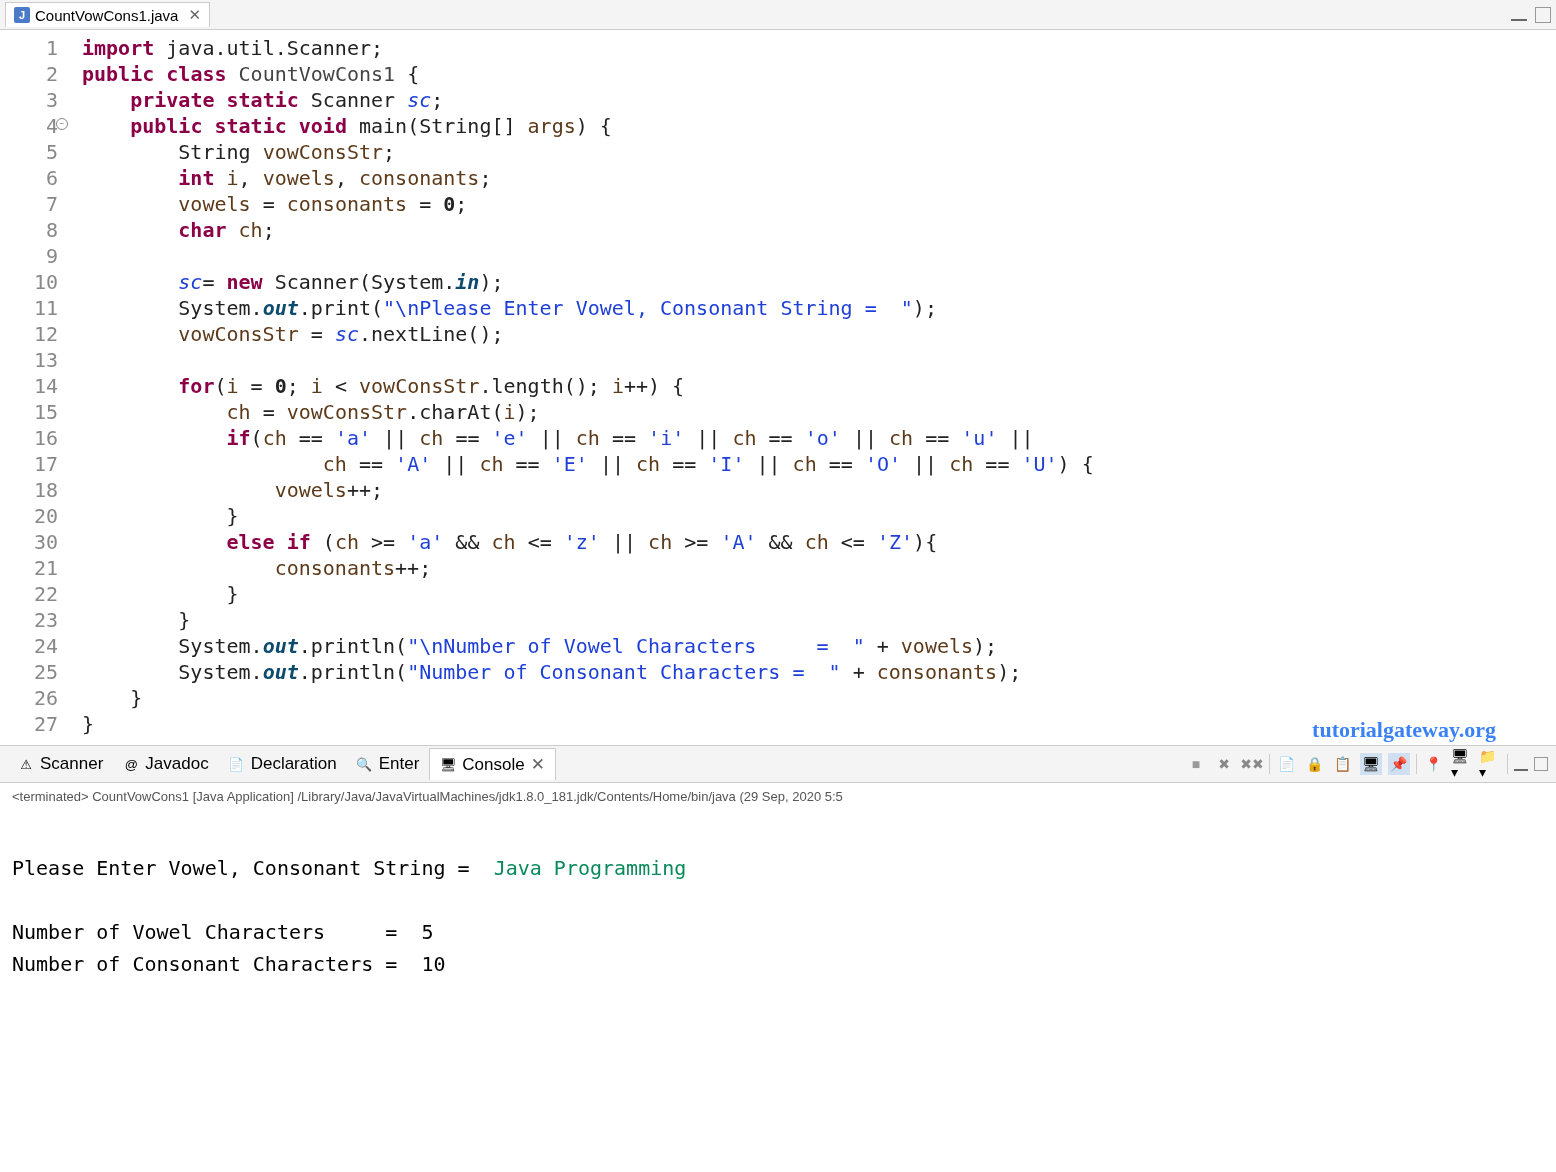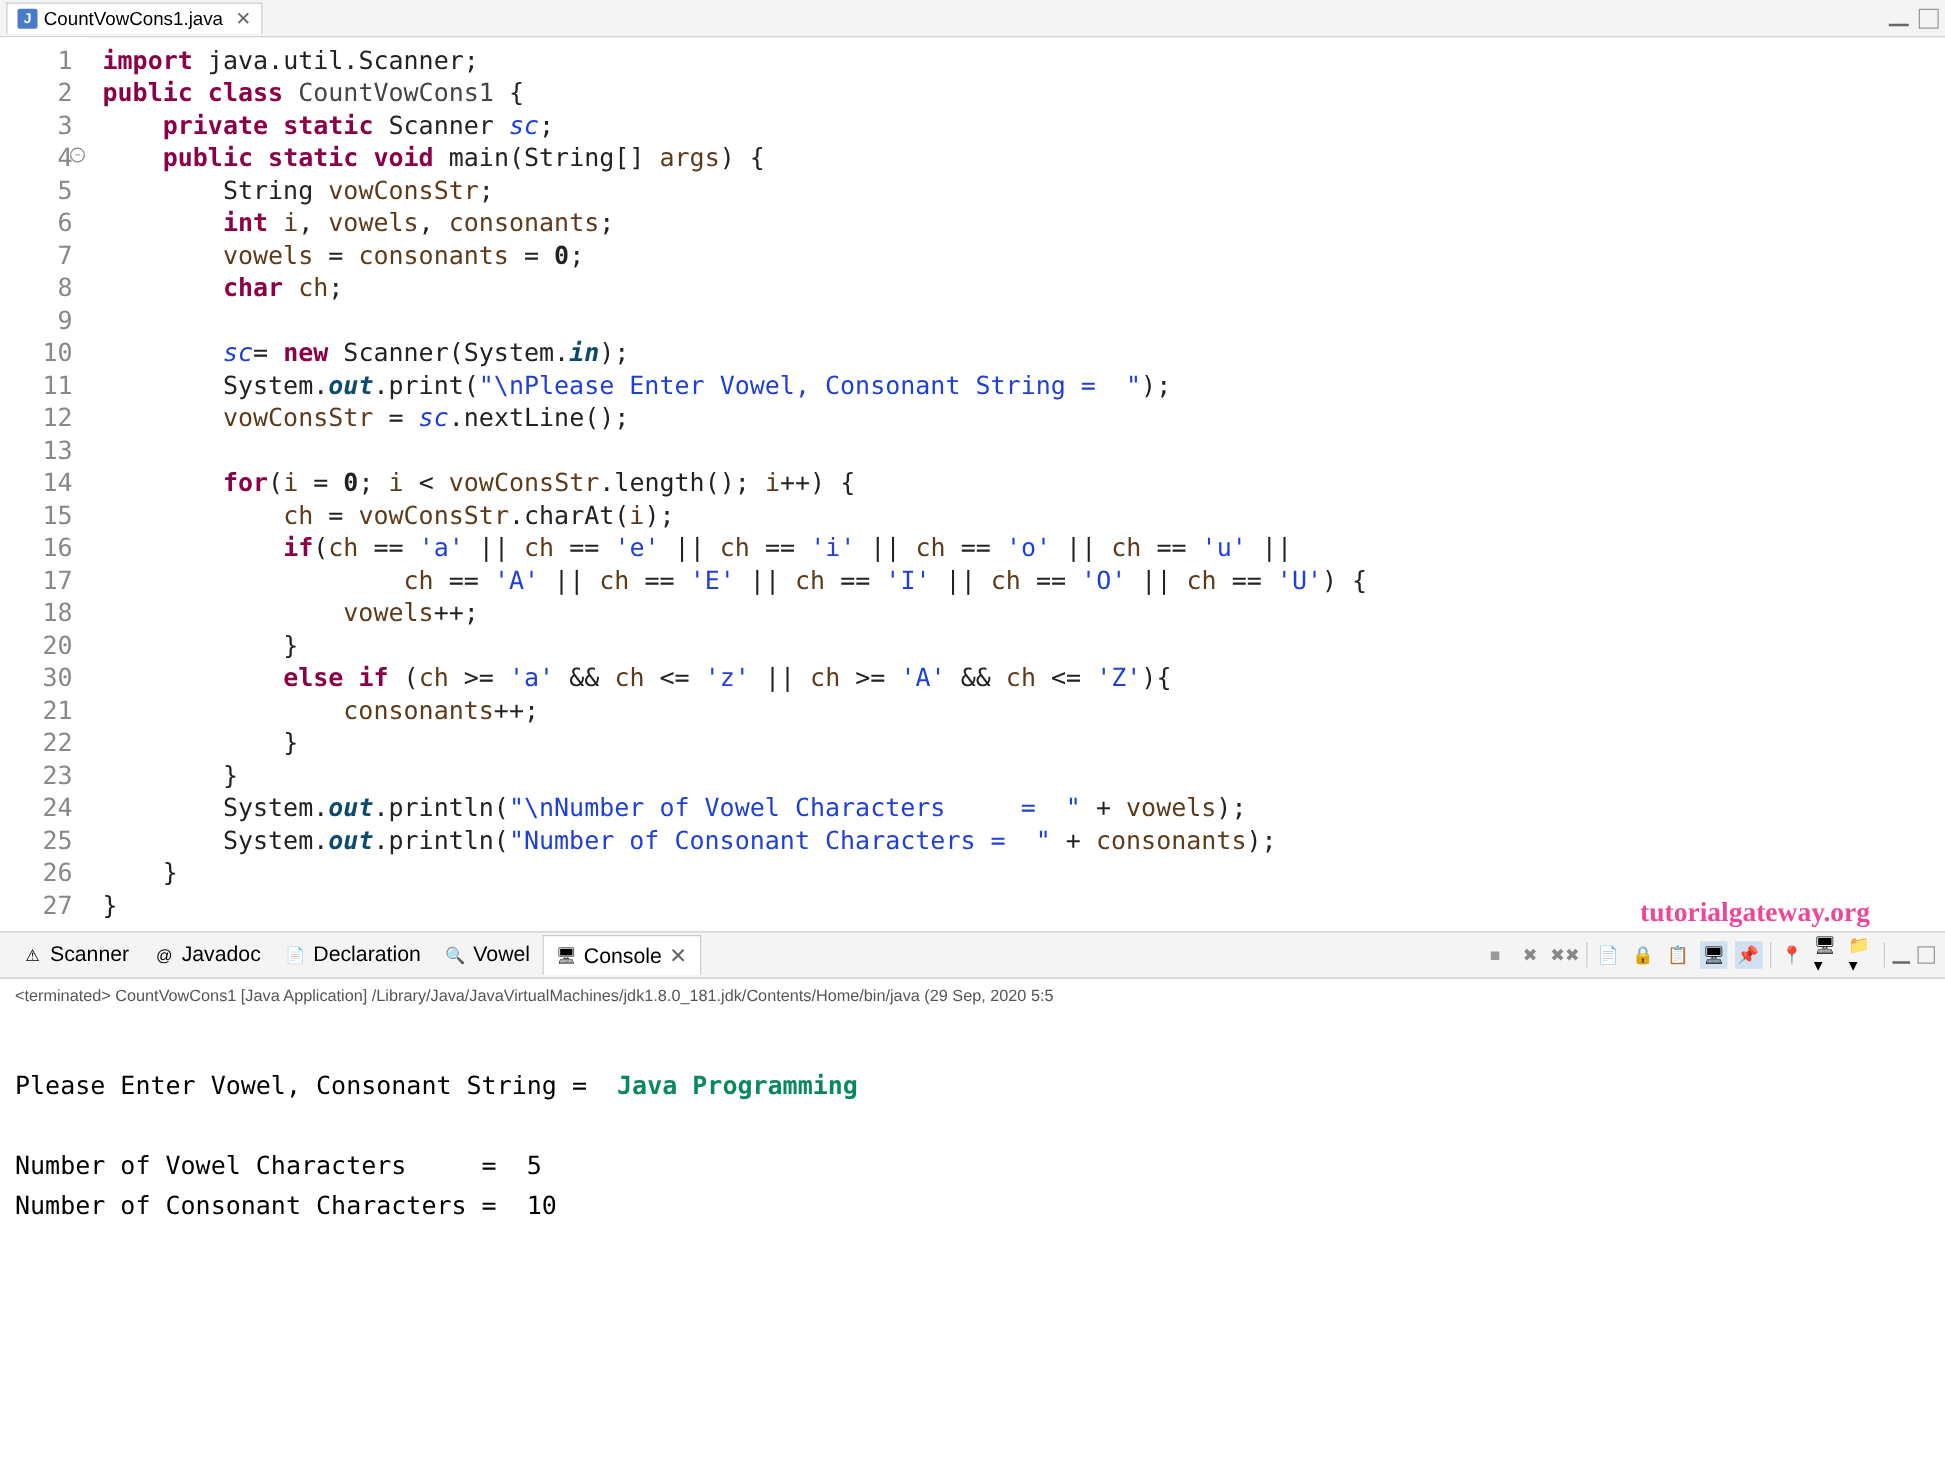--- a/index.html
+++ b/index.html
@@ -22,32 +22,32 @@
     .kw { color: #8b0046; font-weight: bold; }
     .str { color: #1e3fd8; }
     .fld { color: #1e3fd8; font-style: italic; }
     .fldb { color: #0c4a6e; font-weight: bold; font-style: italic; }
     .cls { color: #444; text-align: right; }
     .var { color: #5c3a1a; }
     .num { color: #222; font-weight: bold; }
     .plain { color: #222; }
     .pun { color: #222; }
     
-    .watermark { position: absolute; right: 60px; bottom: 2px; color: #ec4899; font-family: Georgia, serif; font-weight: bold; font-size: 22px; }
+    .watermark { position: absolute; right: 60px; bottom: 2px; color: #3b82f6; font-family: Georgia, serif; font-weight: bold; font-size: 22px; }
     
     .view-tabs { display: flex; align-items: center; height: 38px; background: #f4f4f4; border-top: 1px solid #ccc; border-bottom: 1px solid #ccc; padding-left: 8px; font-family: Arial, sans-serif; font-size: 17px; position: relative; }
     .view-tab { display: flex; align-items: center; padding: 5px 10px; gap: 6px; cursor: pointer; }
     .view-tab.active { background: #fff; border: 1px solid #ccc; border-bottom: none; }
     .tab-icon { width: 16px; height: 16px; display: inline-flex; align-items: center; justify-content: center; font-size: 13px; }
     .console-toolbar { position: absolute; right: 8px; display: flex; gap: 6px; align-items: center; }
     .toolbar-btn { width: 22px; height: 22px; display: inline-flex; align-items: center; justify-content: center; cursor: pointer; font-size: 14px; }
     
     .console-status { padding: 6px 12px; font-family: Arial, sans-serif; font-size: 13px; color: #555; }
     .console-output { padding: 10px 12px; font-family: 'Consolas', 'Monaco', monospace; font-size: 20px; line-height: 32px; white-space: pre; }
-    .user-input { color: #0a8a5c; font-weight: bold; }
+    .user-input { color: #0a8a5c; font-weight: normal; }
   </style>
 </head>
 <body>
 
 <div class="tab-bar">
   <div class="tab">
     <span class="file-icon">J</span>
     <span>CountVowCons1.java</span>
     <span class="close-x">✕</span>
   </div>
@@ -99,21 +99,21 @@
     <div class="view-tab">
       <span class="tab-icon">@</span>
       <span>Javadoc</span>
     </div>
     <div class="view-tab">
       <span class="tab-icon">📄</span>
       <span>Declaration</span>
     </div>
     <div class="view-tab">
       <span class="tab-icon">🔍</span>
-      <span>Vowel</span>
+      <span>Enter</span>
     </div>
     <div class="view-tab active">
       <span class="tab-icon">🖥</span>
       <span>Console</span>
       <span style="color: rgb(102, 102, 102);"> ✕</span>
     </div>
     <div class="console-toolbar">
     <span class="toolbar-btn" style="color:#999">■</span>
     <span class="toolbar-btn" style="color:#888">✖</span>
     <span class="toolbar-btn" style="color:#888">✖✖</span>

